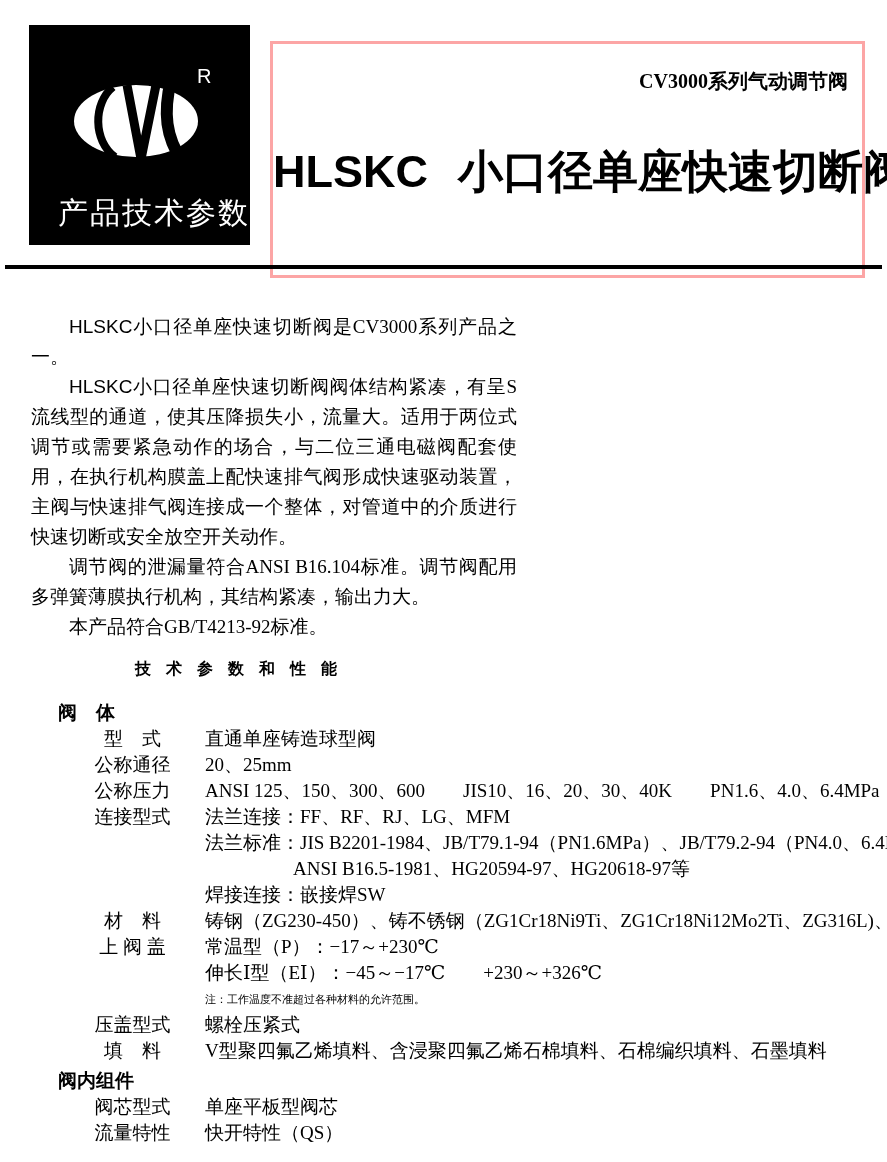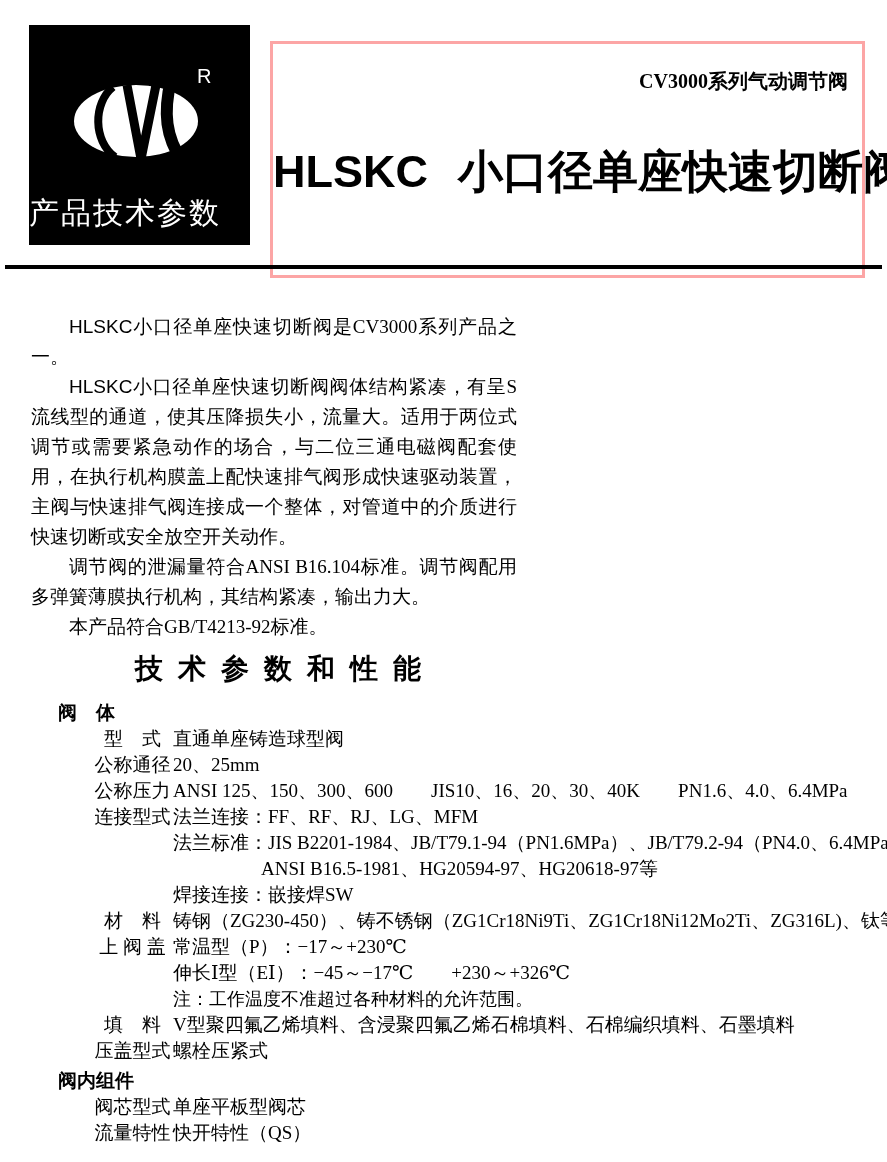--- a/index.html
+++ b/index.html
@@ -5,44 +5,44 @@
   html,body{margin:0;padding:0;}
   body{
     width:887px;height:1162px;position:relative;overflow:hidden;
     background:#ffffff;color:#000;
     font-family:"Liberation Serif","DejaVu Serif",serif;
   }
   
   .logo-box{position:absolute;left:29px;top:25px;width:221px;height:220px;background:#000;}
   .logo-box svg{position:absolute;left:0;top:0;}
   .logo-r{position:absolute;left:168px;top:40px;color:#fff;font-family:"Liberation Sans",sans-serif;font-size:20px;}
-  .logo-caption{position:absolute;left:0;top:168px;width:221px;text-align:left;color:#fff;
+  .logo-caption{position:absolute;left:0;top:168px;width:221px;text-align:right;color:#fff;
     font-family:"Liberation Sans",sans-serif;font-size:30px;letter-spacing:2px;white-space:nowrap;}
   .title-box{position:absolute;left:270px;top:25px;width:595px;height:237px;border:3px solid #fca5a5;box-sizing:border-box;margin-top:16px;}
   .series-label{position:absolute;top:24px;right:14px;font-size:20px;font-weight:bold;white-space:nowrap;}
   .main-title{position:absolute;top:104px;left:0;width:100%;text-align:center;font-size:45px;font-weight:bold;line-height:48px;white-space:nowrap;}
   .main-title .en{font-family:"Liberation Sans",sans-serif;margin-right:30px;}
   .divider{position:absolute;top:265px;left:5px;width:877px;height:4px;background:#000;}
   
   .content{position:absolute;top:300px;left:0;width:887px;}
   .intro{margin-left:31px;width:486px;padding-top:12px;font-size:19px;line-height:30px;text-align:justify;}
   .intro p{margin:0;text-indent:2em;}
   .intro .lead{font-family:"Liberation Sans",sans-serif;font-weight:normal;}
   
   .section-heading{margin:12px 0 0 135px;font-family:"Liberation Sans",sans-serif;
-    font-weight:bold;font-size:28px;letter-spacing:15px;line-height:30px;white-space:nowrap;}
+    font-weight:bold;font-size:16px;letter-spacing:15px;line-height:30px;white-space:nowrap;}
   
   .specs{margin-top:16px;font-size:19px;}
   .spec-section-title{padding-left:58px;font-family:"Liberation Sans",sans-serif;
     font-weight:bold;font-size:19px;line-height:26px;margin-top:4px;white-space:pre;}
   .spec-row{display:flex;padding-left:92px;line-height:26px;white-space:pre;}
   .spec-label{width:81px;flex:none;white-space:pre;text-align:center;}
-  .spec-value{flex:1;white-space:pre;}
+  .spec-value{flex:1;white-space:pre;margin-left:32px;}
   .spec-row.indent2 .spec-value{padding-left:88px;}
-  .spec-row.small .spec-value{font-size:18px;}
+  .spec-row.small .spec-value{font-size:11px;}
 </style>
 </head>
 <body>
 
 <div class="logo-box">
   <svg width="221" height="168" viewBox="0 0 221 168">
     <rect x="0" y="0" width="221" height="168" fill="#000"></rect>
     <ellipse cx="107" cy="96" rx="62" ry="36" fill="#fff"></ellipse>
     <path d="M84 62 C64 78 64 116 86 132" stroke="#000" stroke-width="8" fill="none"></path>
     <path d="M98 60 L112 134 L127 60" stroke="#000" stroke-width="9" fill="none"></path>
@@ -102,24 +102,24 @@
     <div class="spec-row">
       <span class="spec-label">上 阀 盖</span><span class="spec-value">常温型（P）：−17～+230℃</span>
     </div>
     <div class="spec-row">
       <span class="spec-label"></span><span class="spec-value">伸长Ⅰ型（EⅠ）：−45～−17℃　　+230～+326℃</span>
     </div>
     <div class="spec-row small">
       <span class="spec-label"></span><span class="spec-value">注：工作温度不准超过各种材料的允许范围。</span>
     </div>
     <div class="spec-row">
-      <span class="spec-label">填　料</span><span class="spec-value">V型聚四氟乙烯填料、含浸聚四氟乙烯石棉填料、石棉编织填料、石墨填料</span>
+      <span class="spec-label">压盖型式</span><span class="spec-value">螺栓压紧式</span>
     </div>
     <div class="spec-row">
-      <span class="spec-label">压盖型式</span><span class="spec-value">螺栓压紧式</span>
+      <span class="spec-label">填　料</span><span class="spec-value">V型聚四氟乙烯填料、含浸聚四氟乙烯石棉填料、石棉编织填料、石墨填料</span>
     </div>
 
     <div class="spec-section-title">阀内组件</div>
     <div class="spec-row">
       <span class="spec-label">阀芯型式</span><span class="spec-value">单座平板型阀芯</span>
     </div>
     <div class="spec-row">
       <span class="spec-label">流量特性</span><span class="spec-value">快开特性（QS）</span>
     </div>
 

